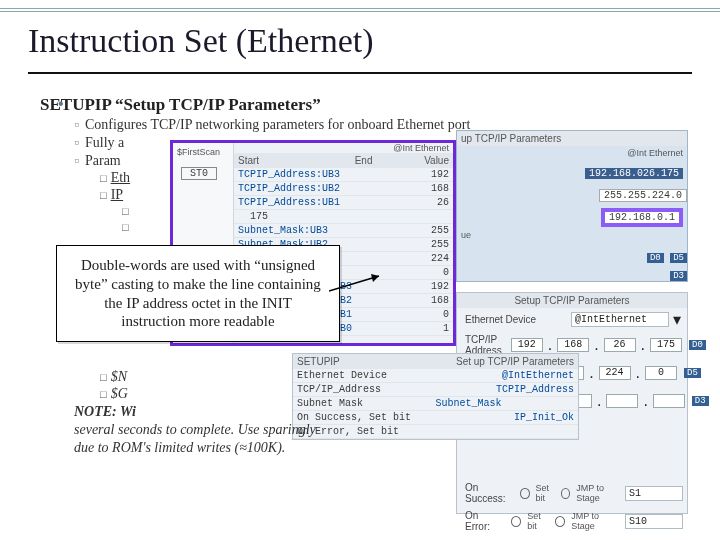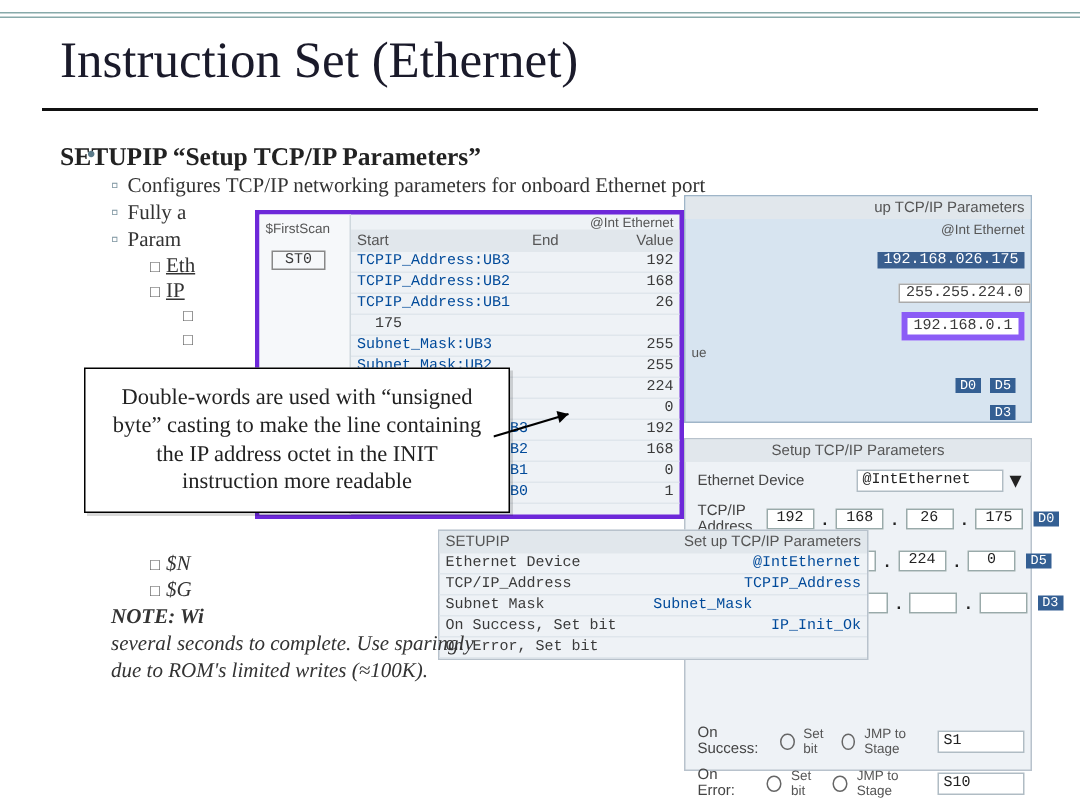--- a/index.html
+++ b/index.html
@@ -1,17 +1,17 @@
 <!DOCTYPE html>
 <html><head>
 <meta charset="utf-8">
 <style>
   body{margin:0;font-family:"Segoe UI",Arial,sans-serif;background:#fff;width:720px;height:540px;overflow:hidden;position:relative;color:#222}
   .rule-top{position:absolute;left:0;right:0;top:8px;border-top:1px solid #8aa;border-bottom:1px solid #8aa;height:2px}
-  .title{position:absolute;left:40px;top:22px;font-family:Georgia,"Times New Roman",serif;font-size:34px;color:#1a1a2a}
+  .title{position:absolute;left:28px;top:22px;font-family:Georgia,"Times New Roman",serif;font-size:34px;color:#1a1a2a}
   .rule-under{position:absolute;left:28px;right:28px;top:70px;height:2px;border-bottom:2px solid #111}
   .content{position:absolute;left:40px;top:95px;right:28px}
   .b1{font-family:Georgia,"Times New Roman",serif;font-size:17px;font-weight:bold}
   .lvl1{position:absolute;left:18px;color:#5b7b8a}
   .b2{font-family:Georgia,"Times New Roman",serif;font-size:14px;color:#333;margin:2px 0 0 34px}
   .b2 .m{color:#7b939f;margin-right:6px}
   .b3{font-family:Georgia,"Times New Roman",serif;font-size:14px;color:#333;margin:1px 0 0 60px}
   .b3 .m{font-family:Arial;font-size:11px;margin-right:4px;color:#555}
   .b4{font-family:Georgia,"Times New Roman",serif;font-size:14px;color:#333;margin:0 0 0 82px}
   .b4 .m{font-family:Arial;font-size:11px;margin-right:4px;color:#555}
@@ -114,33 +114,33 @@
           <div class="row mono">
             <span style="flex:1;color:#004a9a">Gateway_Address:UB0</span>
             <span style="width:30px;text-align:right">1</span>
           </div>
         </div>
     </div>
   </div>
 </div>
 
 <div class="shot2">
-  <div class="hdr" style="text-align:right">up TCP/IP Parameters</div>
+  <div class="hdr" style="">up TCP/IP Parameters</div>
   <div class="tiny blue" style="text-align:right;padding:2px 4px">@Int Ethernet</div>
   <div style="text-align:right;padding:2px 4px">
     <span class="mono" style="background:#3a5f8f;color:#fff;padding:0 4px">192.168.026.175</span>
   </div>
   <div style="text-align:right;padding:2px 0">
     <span class="mono" style="background:#fff;border:1px solid #aaa;padding:0 4px">255.255.224.0</span>
   </div>
   <div style="text-align:right;padding:2px 4px">
     <span class="mono" style="background:#fff;border:4px solid #8b5cf6;padding:0 4px">192.168.0.1</span>
   </div>
   <div class="tiny" style="padding:4px">ue</div>
-  <div style="text-align:right;padding:2px 10px">
+  <div style="text-align:right;padding:2px 0">
     <span class="bluebadge">D0</span>
     <span class="bluebadge">D5</span><br>
     <span class="bluebadge">D3</span>
   </div>
 </div>
 
 <div class="shot3 panel3">
   <div class="hdr" style="text-align:center">Setup TCP/IP Parameters</div>
   <div class="line">
       <span class="panel3-lbl" style="flex:1">Ethernet Device</span>

